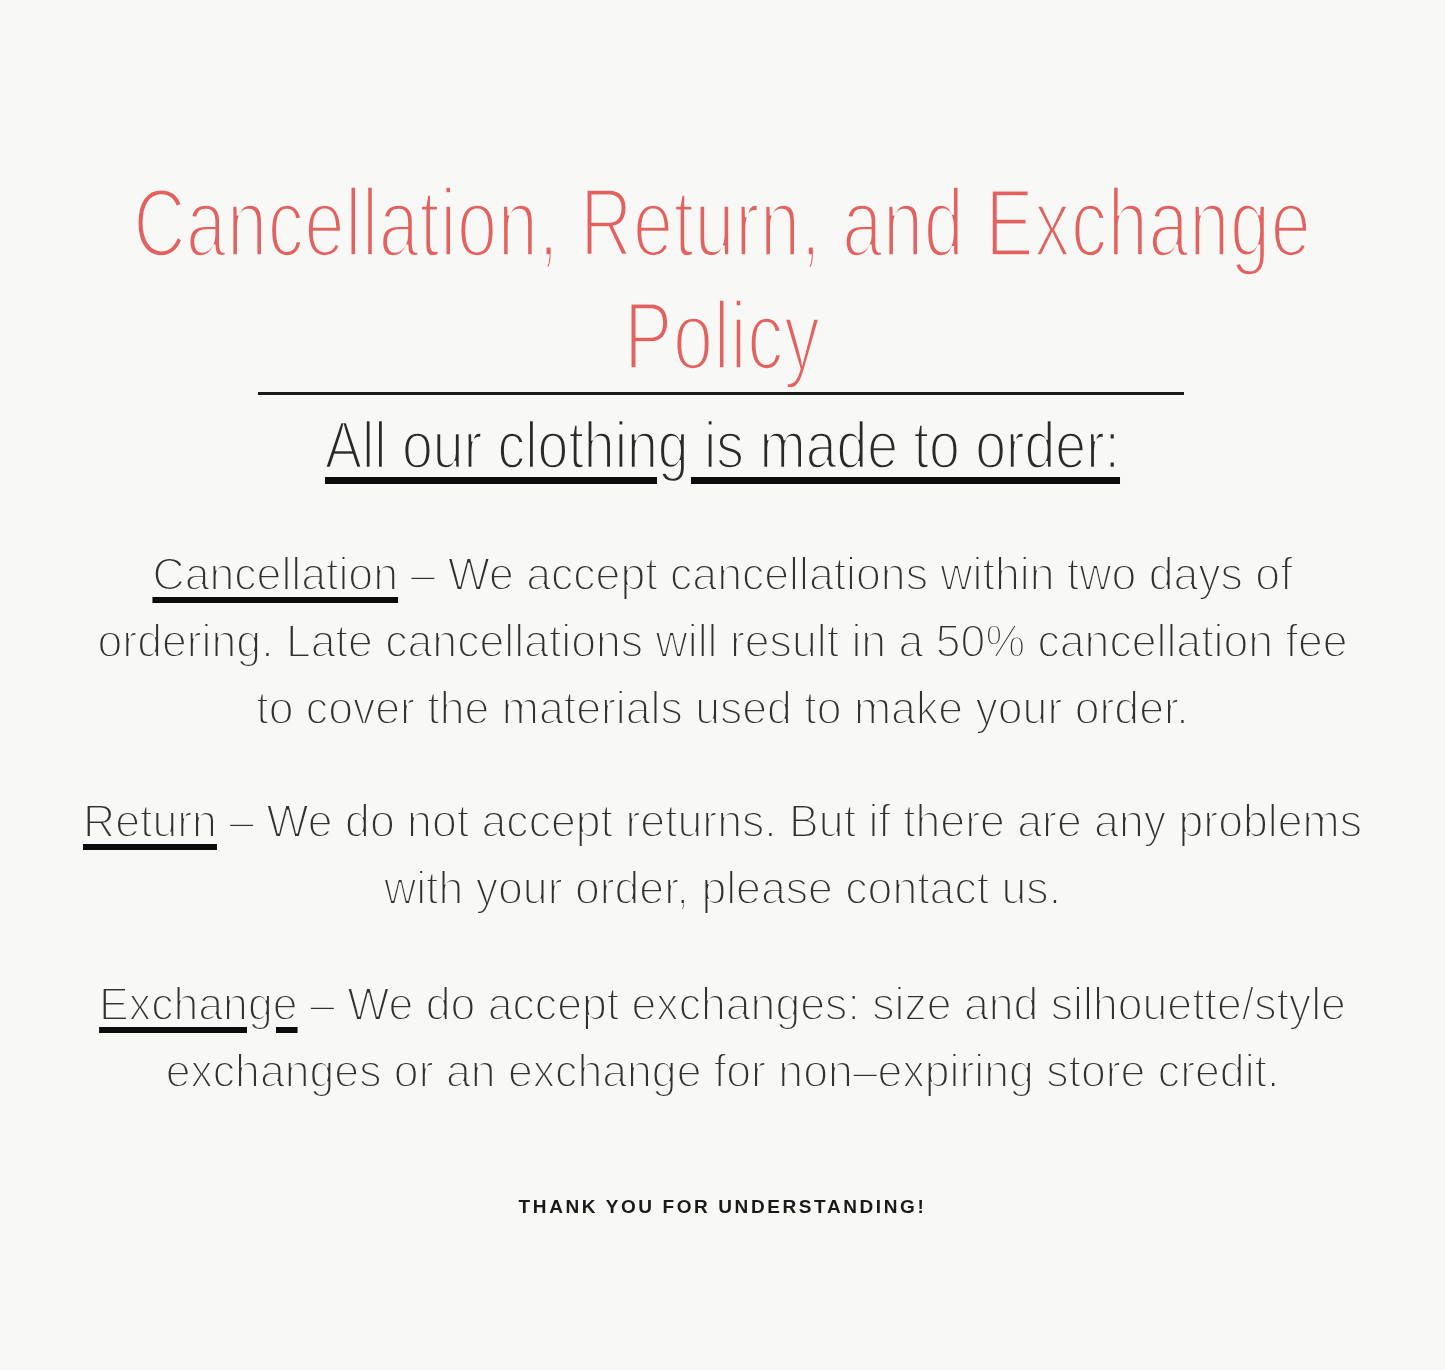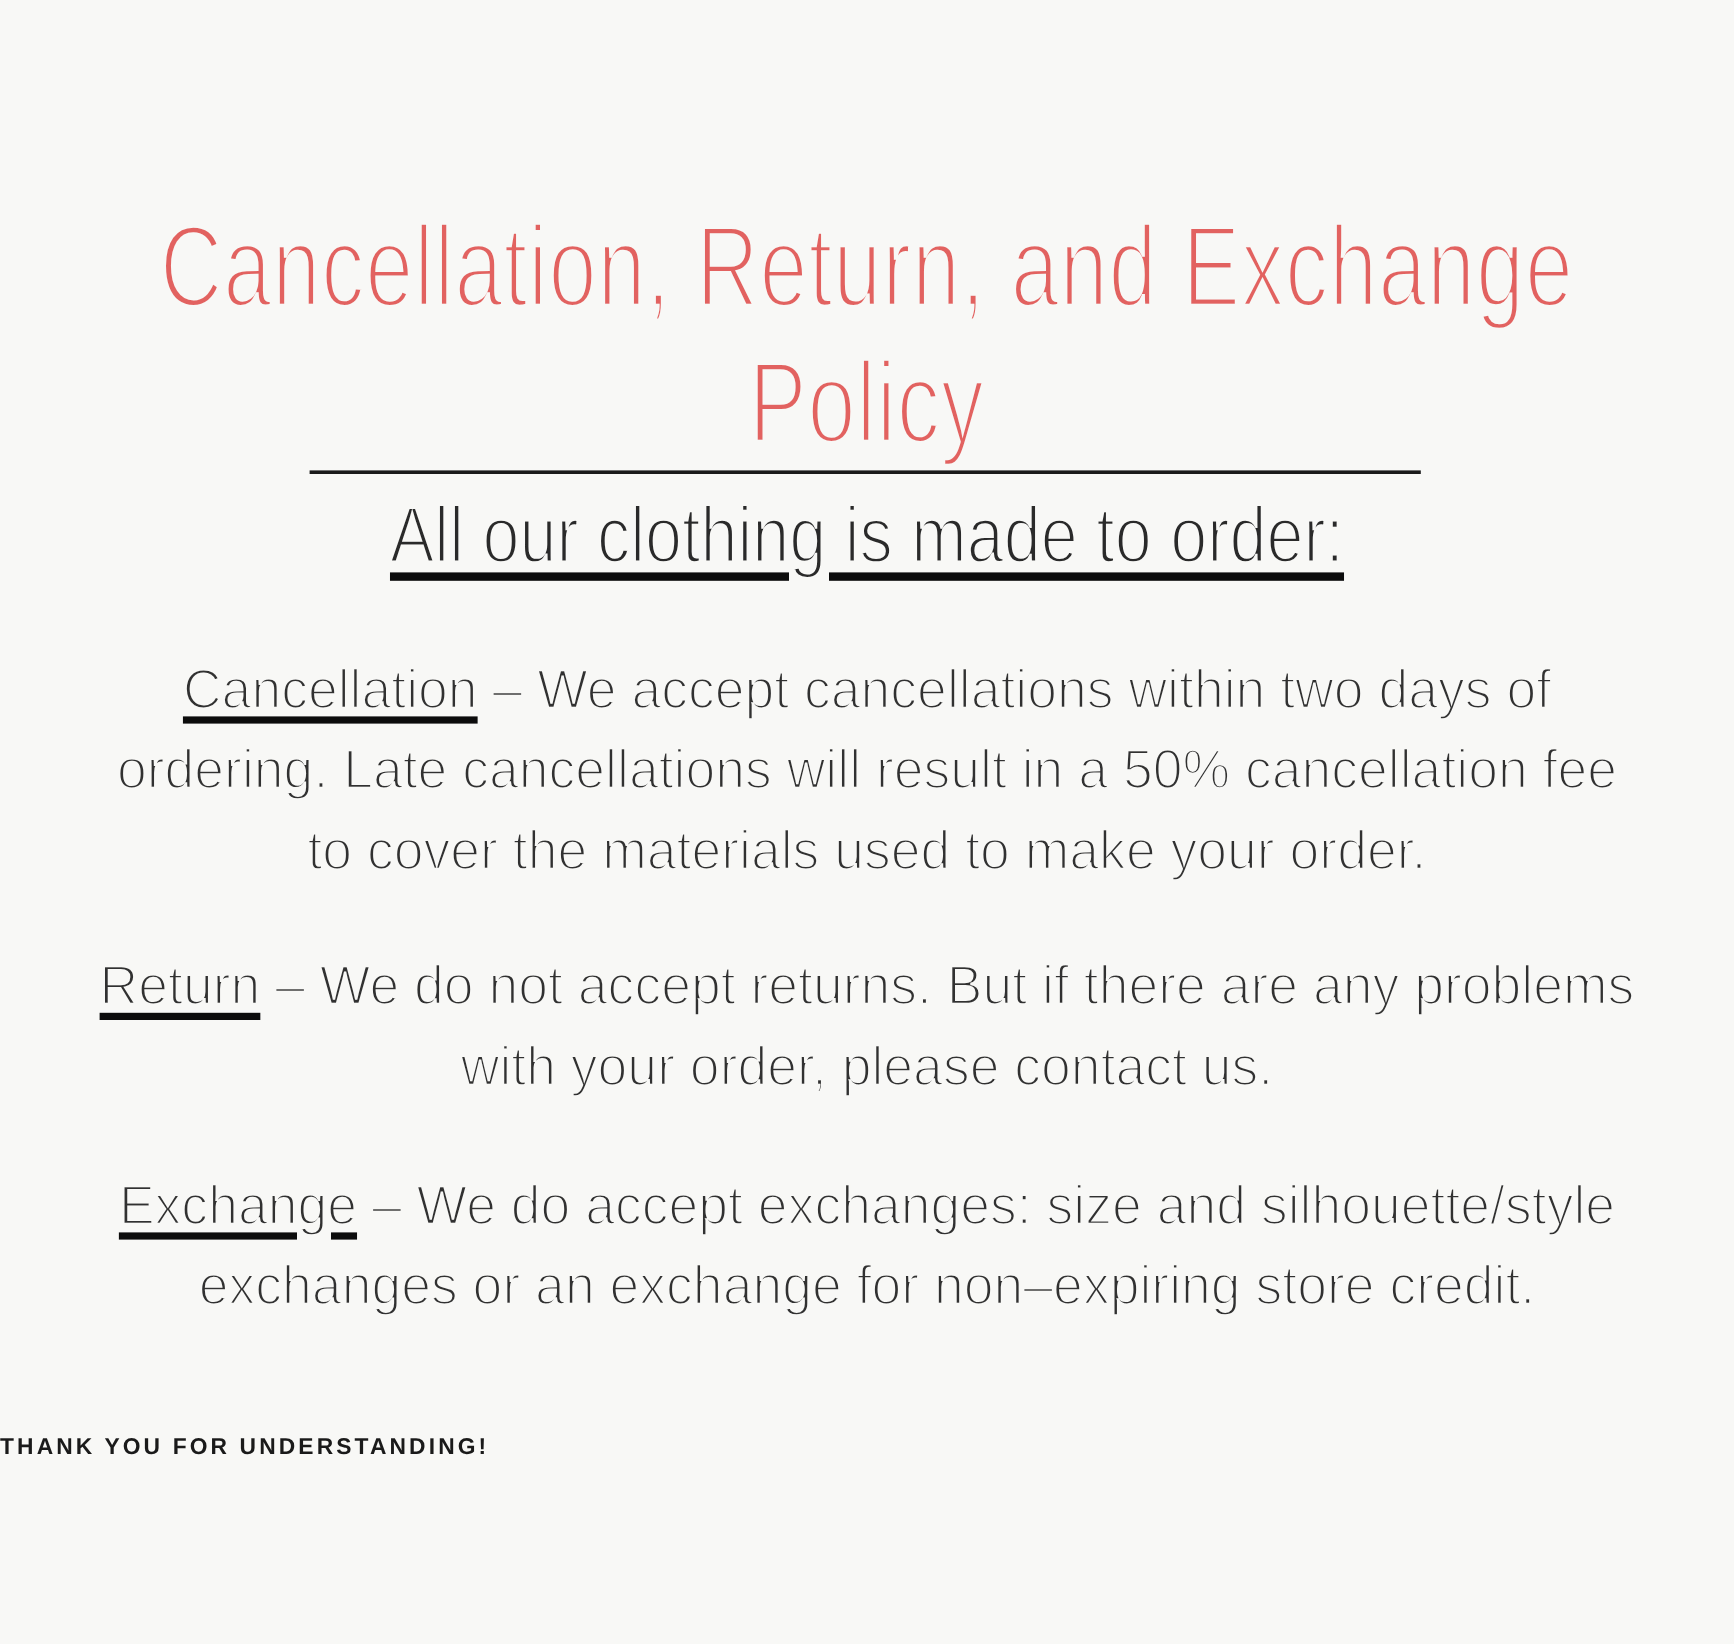--- a/index.html
+++ b/index.html
@@ -88,20 +88,21 @@
     text-decoration-color: #0c0c0c;
     text-decoration-thickness: 6px;
     text-underline-offset: 7px;
   }
   
   .footer {
     position: absolute;
     top: 1191px;
     left: 0;
     width: 100%;
+    text-align: center;
     font-size: 19px;
     font-weight: 700;
     letter-spacing: 2.6px;
     line-height: 31px;
     color: #1a1a1a;
   }
 </style>
 </head>
 <body>
 

